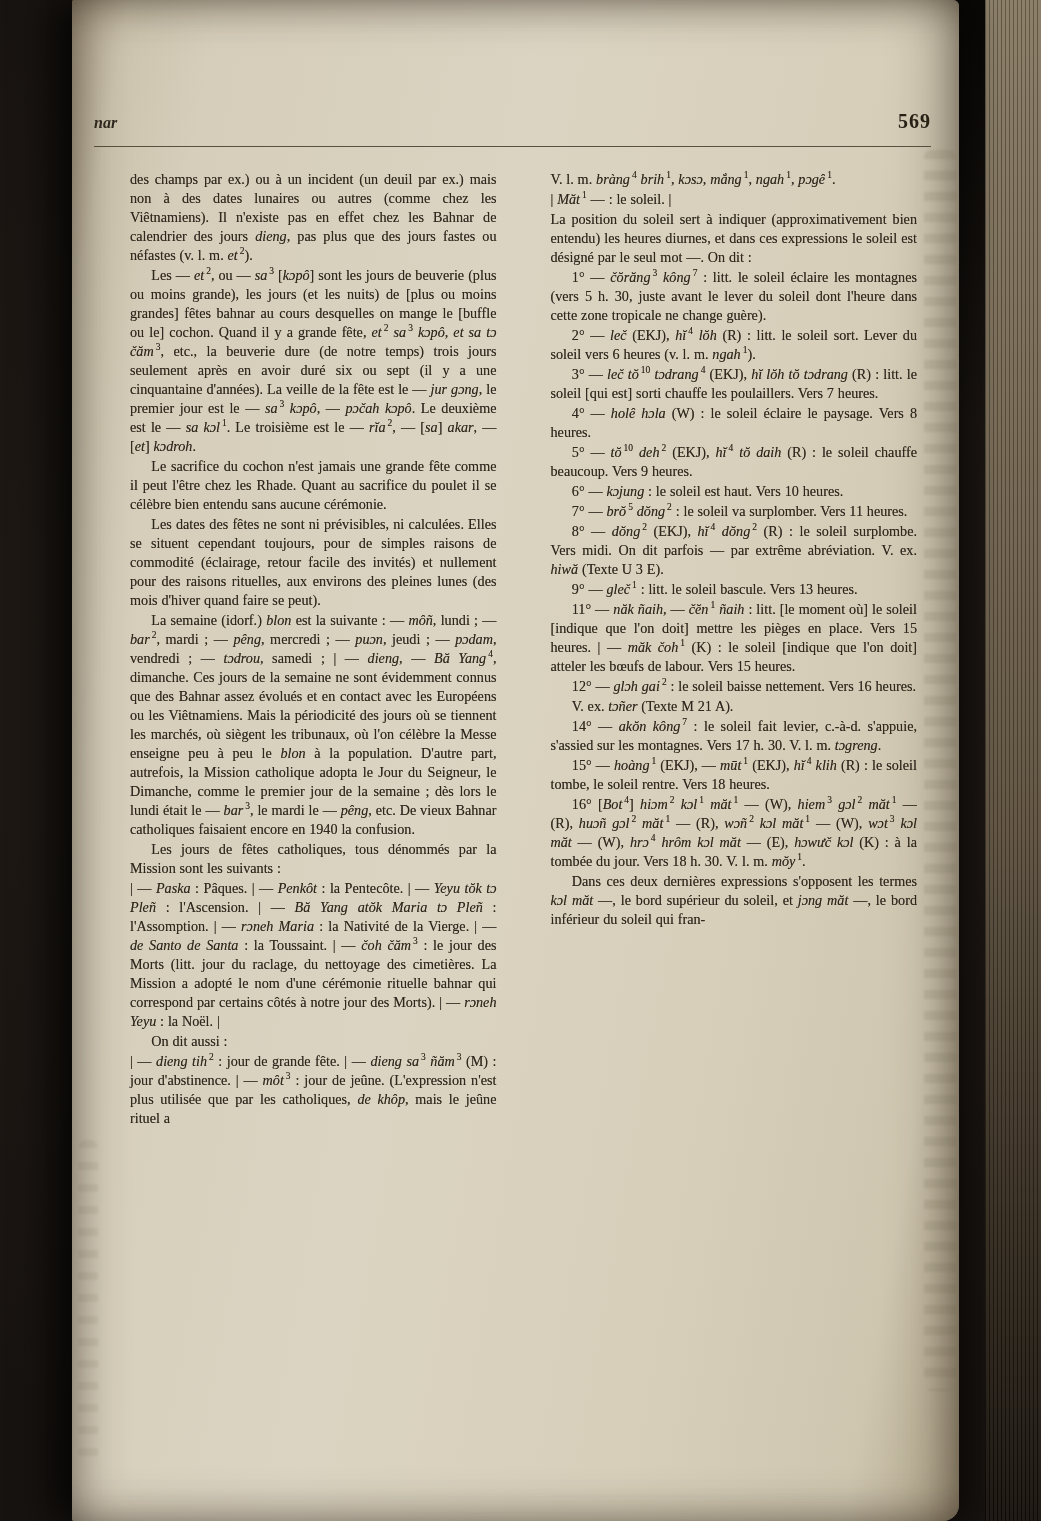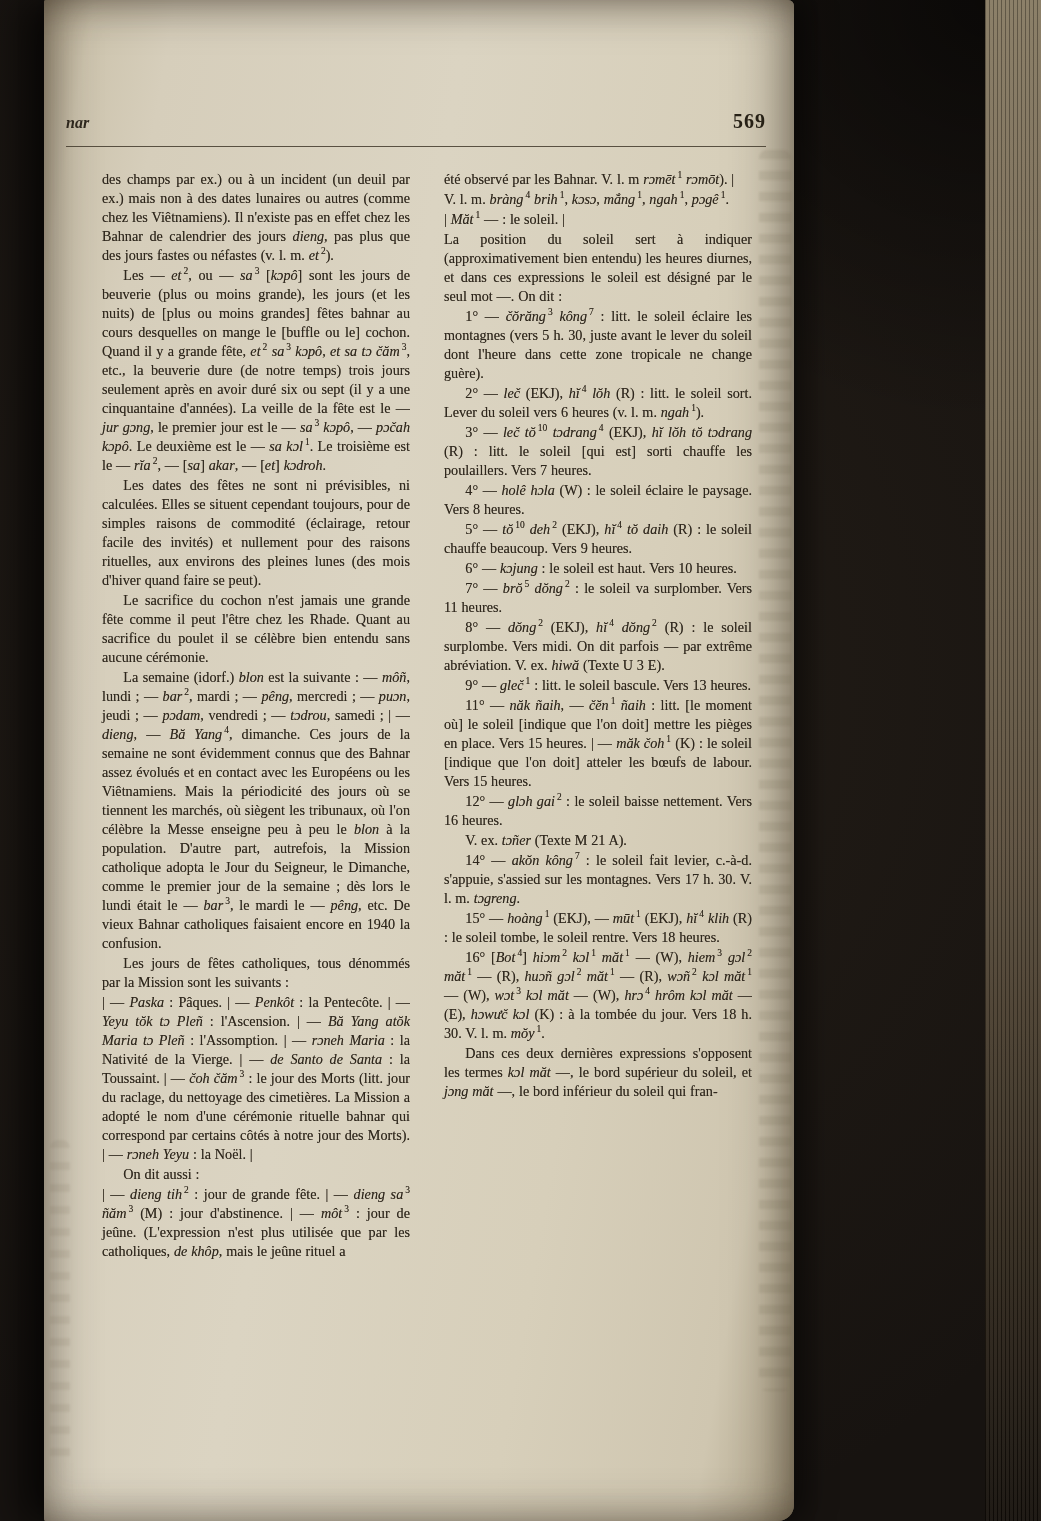--- a/index.html
+++ b/index.html
@@ -26,22 +26,22 @@
     position: absolute;
     right: 0; top: 0;
     width: 56px; height: 100%;
     background:
       repeating-linear-gradient(to right, rgba(0,0,0,.28) 0 1px, rgba(255,255,255,.06) 1px 4px),
       linear-gradient(to bottom, #857860 0%, #72654f 28%, #5a4d3b 55%, #2e2519 82%, #120d08 100%);
   }
 
   .page {
     position: absolute;
-    left: 44px; top: 0;
-    width: 750px; height: 1521px;
+    left: 72px; top: 0;
+    width: 887px; height: 1521px;
     background:
       linear-gradient(100deg, #b3a890 0%, #cdc4ae 5%, #d6cebb 13%, #dbd4c2 42%, var(--paper,#d7cfba) 70%, #cfc6b0 90%, #b2a78d 99%);
     border-radius: 2px 6px 16px 2px;
     box-shadow: -22px 0 38px rgba(0,0,0,.65), 10px 0 30px rgba(0,0,0,.5);
     overflow: hidden;
   }
   .page::before { 
     content: "";
     position: absolute; inset: 0;
     pointer-events: none;
@@ -76,21 +76,21 @@
     position: absolute;
     top: 146px; left: 22px; right: 28px;
     border-top: 1.6px solid #42392c;
     opacity: .85;
   }
 
   .content {
     position: absolute;
     top: 170px; left: 58px; right: 42px;
     display: flex;
-    gap: 34px;
+    gap: 54px;
   }
   .col { flex: 1 1 0; min-width: 0; }
 
   .para {
     margin: 0 0 1px 0;
     text-align: justify;
     text-indent: 1.5em;
     font-size: 14.2px;
     line-height: 19px;
     color: var(--ink, #2e271d);
@@ -142,30 +142,29 @@
     <div class="header">
       <span class="catchword">nar</span>
       <span class="pagenum">569</span>
     </div>
     <div class="rule"></div>
 
     <div class="content">
       <div class="col">
           <p class="para noindent">des champs par ex.) ou à un incident (un deuil par ex.) mais non à des dates lunaires ou autres (comme chez les Viêtnamiens). Il n'existe pas en effet chez les Bahnar de calendrier des jours <i>dieng</i>, pas plus que des jours fastes ou néfastes (v. l. m. <i>et</i><sup>2</sup>).</p>
           <p class="para">Les — <i>et</i><sup>2</sup>, ou — <i>sa</i><sup>3</sup> [<i>kɔpô</i>] sont les jours de beuverie (plus ou moins grande), les jours (et les nuits) de [plus ou moins grandes] fêtes bahnar au cours desquelles on mange le [buffle ou le] cochon. Quand il y a grande fête, <i>et</i><sup>2</sup> <i>sa</i><sup>3</sup> <i>kɔpô</i>, <i>et sa tɔ čăm</i><sup>3</sup>, etc., la beuverie dure (de notre temps) trois jours seulement après en avoir duré six ou sept (il y a une cinquantaine d'années). La veille de la fête est le — <i>jur gɔng</i>, le premier jour est le — <i>sa</i><sup>3</sup> <i>kɔpô</i>, — <i>pɔčah kɔpô</i>. Le deuxième est le — <i>sa kɔl</i><sup>1</sup>. Le troisième est le — <i>rĭa</i><sup>2</sup>, — [<i>sa</i>] <i>akar</i>, — [<i>et</i>] <i>kɔdroh</i>.</p>
+          <p class="para">Le sacrifice du cochon n'est jamais une grande fête comme il peut l'être chez les Rhade. Quant au sacrifice du poulet il se célèbre bien entendu sans aucune cérémonie.</p>
           <p class="para">Les dates des fêtes ne sont ni prévisibles, ni calculées. Elles se situent cependant toujours, pour de simples raisons de commodité (éclairage, retour facile des invités) et nullement pour des raisons rituelles, aux environs des pleines lunes (des mois d'hiver quand faire se peut).</p>
-          <p class="para">Le sacrifice du cochon n'est jamais une grande fête comme il peut l'être chez les Rhade. Quant au sacrifice du poulet il se célèbre bien entendu sans aucune cérémonie.</p>
           <p class="para">La semaine (idorf.) <i>blon</i> est la suivante : — <i>môñ</i>, lundi ; — <i>bar</i><sup>2</sup>, mardi ; — <i>pêng</i>, mercredi ; — <i>puɔn</i>, jeudi ; — <i>pɔdam</i>, vendredi ; — <i>tɔdrou</i>, samedi ; | — <i>dieng</i>, — <i>Bă Yang</i><sup>4</sup>, dimanche. Ces jours de la semaine ne sont évidemment connus que des Bahnar assez évolués et en contact avec les Européens ou les Viêtnamiens. Mais la périodicité des jours où se tiennent les marchés, où siègent les tribunaux, où l'on célèbre la Messe enseigne peu à peu le <i>blon</i> à la population. D'autre part, autrefois, la Mission catholique adopta le Jour du Seigneur, le Dimanche, comme le premier jour de la semaine ; dès lors le lundi était le — <i>bar</i><sup>3</sup>, le mardi le — <i>pêng</i>, etc. De vieux Bahnar catholiques faisaient encore en 1940 la confusion.</p>
           <p class="para">Les jours de fêtes catholiques, tous dénommés par la Mission sont les suivants :</p>
           <p class="para noindent">| — <i>Paska</i> : Pâques. | — <i>Penkôt</i> : la Pentecôte. | — <i>Yeyu tŏk tɔ Pleñ</i> : l'Ascension. | — <i>Bă Yang atŏk Maria tɔ Pleñ</i> : l'Assomption. | — <i>rɔneh Maria</i> : la Nativité de la Vierge. | — <i>de Santo de Santa</i> : la Toussaint. | — <i>čoh čăm</i><sup>3</sup> : le jour des Morts (litt. jour du raclage, du nettoyage des cimetières. La Mission a adopté le nom d'une cérémonie rituelle bahnar qui correspond par certains côtés à notre jour des Morts). | — <i>rɔneh Yeyu</i> : la Noël. |</p>
           <p class="para">On dit aussi :</p>
           <p class="para noindent">| — <i>dieng tih</i><sup>2</sup> : jour de grande fête. | — <i>dieng sa</i><sup>3</sup> <i>ñăm</i><sup>3</sup> (M) : jour d'abstinence. | — <i>môt</i><sup>3</sup> : jour de jeûne. (L'expression n'est plus utilisée que par les catholiques, <i>de khôp</i>, mais le jeûne rituel a</p>
         </div>
       <div class="col">
-          <p class="para noindent">été observé par les Bahnar. V. l. m <i>rɔmēt</i><sup>1</sup> <i>rɔmōt</i>). |</p>
           <p class="para noindent">V. l. m. <i>bràng</i><sup>4</sup> <i>brih</i><sup>1</sup>, <i>kɔsɔ</i>, <i>mắng</i><sup>1</sup>, <i>ngah</i><sup>1</sup>, <i>pɔgê</i><sup>1</sup>.</p>
           <p class="para noindent">| <i>Măt</i><sup>1</sup> — : le soleil. |</p>
           <p class="para noindent">La position du soleil sert à indiquer (approximativement bien entendu) les heures diurnes, et dans ces expressions le soleil est désigné par le seul mot —. On dit :</p>
           <p class="para">1° — <i>čŏrăng</i><sup>3</sup> <i>kông</i><sup>7</sup> : litt. le soleil éclaire les montagnes (vers 5 h. 30, juste avant le lever du soleil dont l'heure dans cette zone tropicale ne change guère).</p>
           <p class="para">2° — <i>leč</i> (EKJ), <i>hĭ</i><sup>4</sup> <i>lŏh</i> (R) : litt. le soleil sort. Lever du soleil vers 6 heures (v. l. m. <i>ngah</i><sup>1</sup>).</p>
           <p class="para">3° — <i>leč tŏ</i><sup>10</sup> <i>tɔdrang</i><sup>4</sup> (EKJ), <i>hĭ lŏh tŏ tɔdrang</i> (R) : litt. le soleil [qui est] sorti chauffe les poulaillers. Vers 7 heures.</p>
           <p class="para">4° — <i>holê hɔla</i> (W) : le soleil éclaire le paysage. Vers 8 heures.</p>
           <p class="para">5° — <i>tŏ</i><sup>10</sup> <i>deh</i><sup>2</sup> (EKJ), <i>hĭ</i><sup>4</sup> <i>tŏ daih</i> (R) : le soleil chauffe beaucoup. Vers 9 heures.</p>
           <p class="para">6° — <i>kɔjung</i> : le soleil est haut. Vers 10 heures.</p>
           <p class="para">7° — <i>brŏ</i><sup>5</sup> <i>dŏng</i><sup>2</sup> : le soleil va surplomber. Vers 11 heures.</p>

